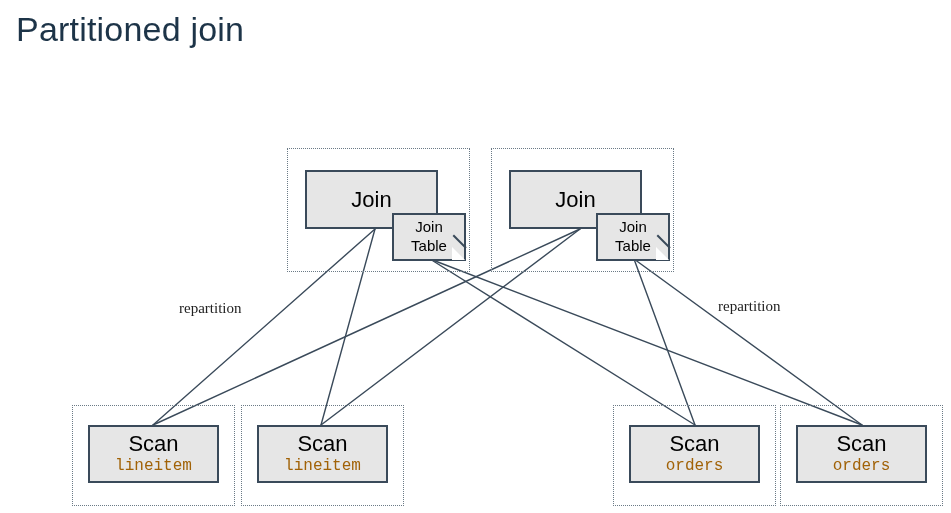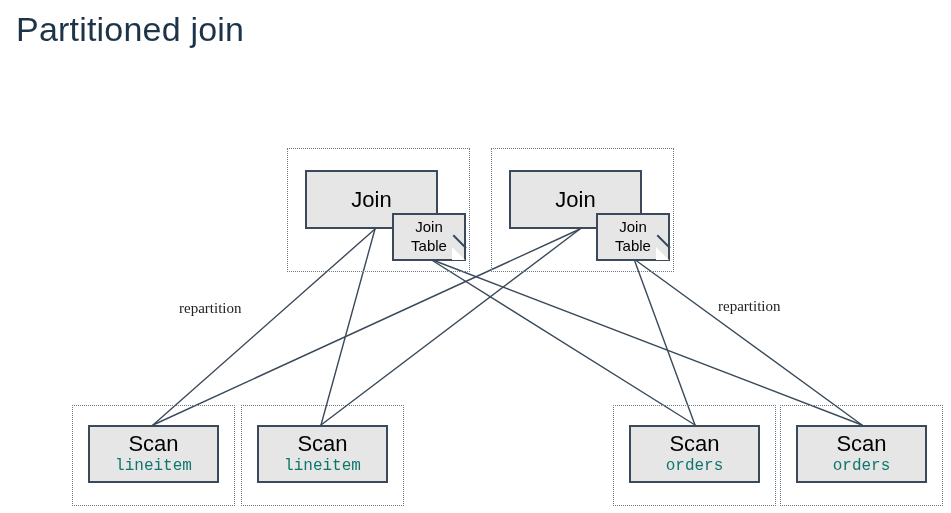--- a/index.html
+++ b/index.html
@@ -54,21 +54,21 @@
     font-family: "Liberation Sans", sans-serif;
     font-size: 22px;
     line-height: 1.05;
     color: #000000;
   }
   .node-sub {
     font-family: "Liberation Mono", monospace;
     font-size: 16px;
     line-height: 1.2;
     margin-top: 2px;
-    color: #0f766e;
+    color: #a16207;
   }
   .note-box {
     position: absolute;
     box-sizing: border-box;
     background: #e6e6e6;
     border: 2px solid #3a4a5a;
     display: flex;
     flex-direction: column;
     align-items: center;
     justify-content: center;

